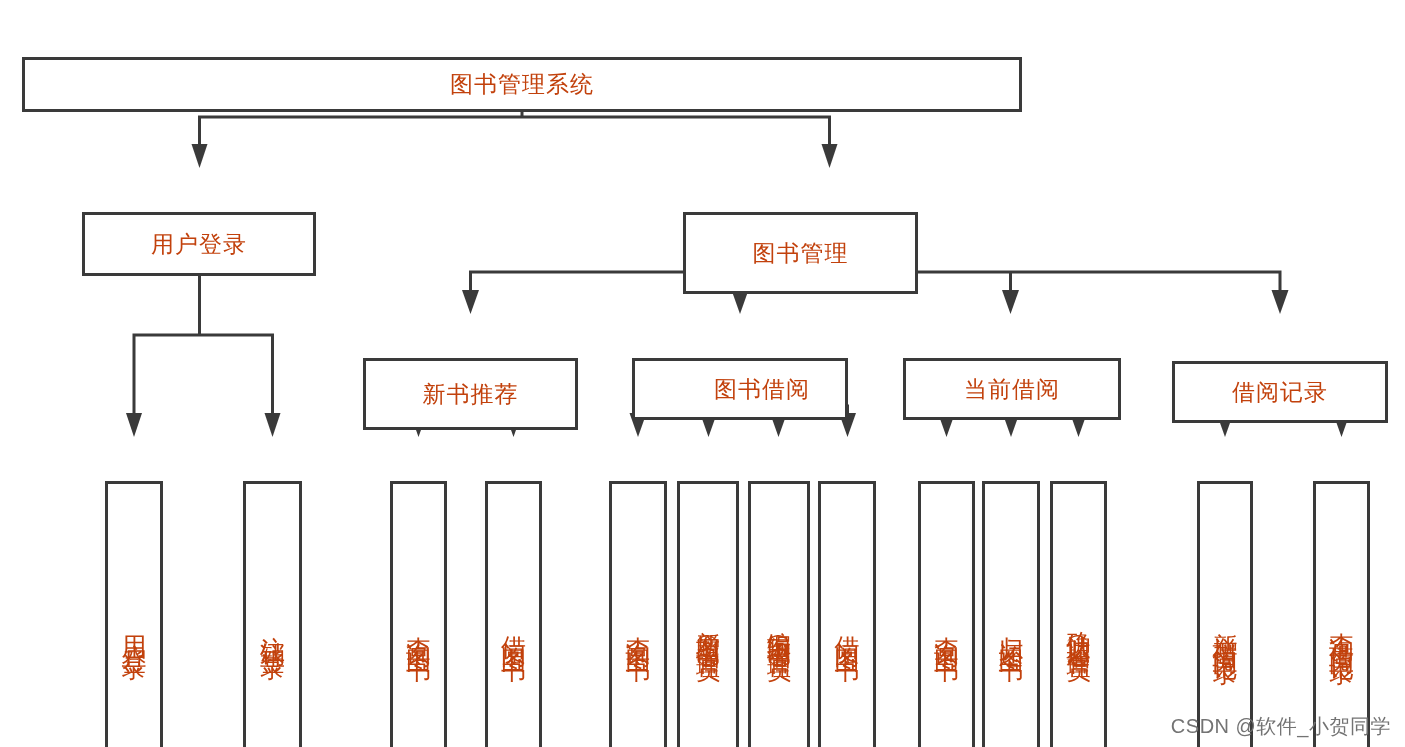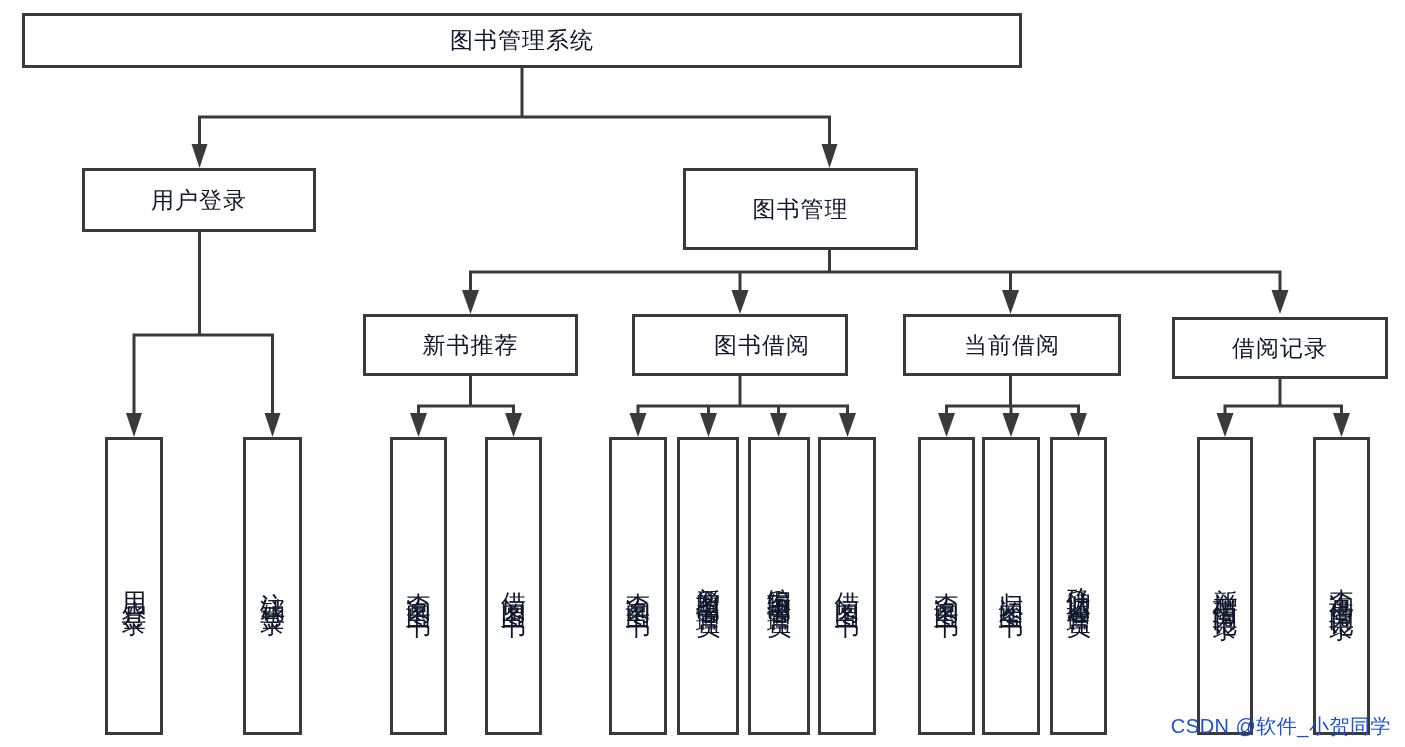--- a/index.html
+++ b/index.html
@@ -18,25 +18,26 @@
   #connectors {
     position: absolute;
     left: 0; top: 0;
     z-index: 0;
   }
   .node {
     position: absolute;
     box-sizing: border-box;
     background: #ffffff;
     border: 3px solid #3a3a3a;
-    color: #0f172a;
+    color: #c2410c;
     display: flex;
     align-items: center;
     justify-content: center;
     z-index: 1;
+    margin-top: 44px;
   }
   .h-node {
     font-size: 23px;
     letter-spacing: 1px;
     white-space: nowrap;
   }
   .v-node {
     writing-mode: vertical-rl;
     text-orientation: mixed;
     font-size: 25px;
@@ -48,21 +49,21 @@
     letter-spacing: 4px;
   }
   .v-node.mid {
     letter-spacing: 6px;
   }
   #watermark {
     position: absolute;
     right: 14px;
     bottom: 7px;
     font-size: 20px;
-    color: #1d4ed8;
+    color: #737373;
     letter-spacing: 0.5px;
     z-index: 10;
     white-space: nowrap;
   }
 </style>
 </head>
 <body>
 
 <div id="canvas">
 
@@ -104,21 +105,21 @@
       <polygon points="1216.5,413 1233.5,413 1225,437"></polygon>
       <polygon points="1333,413 1350,413 1341.5,437"></polygon>
     </g>
   </svg>
 
   <div class="node h-node" style="left:22px; top:13px; width:1000px; height:55px;">图书管理系统</div>
 
   <div class="node h-node" style="left:82px; top:168px; width:234px; height:64px;">用户登录</div>
   <div class="node h-node" style="left:683px; top:168px; width:235px; height:82px;">图书管理</div>
 
-  <div class="node h-node" style="left:363px; top:314px; width:215px; height:62px;">新书推荐</div>
+  <div class="node h-node" style="left:363px; top:314px; width:215px; height:72px;">新书推荐</div>
   <div class="node h-node" style="left:632px; top:314px; width:216px; height:62px;padding-left:44px;">图书借阅</div>
   <div class="node h-node" style="left:903px; top:314px; width:218px; height:62px;">当前借阅</div>
   <div class="node h-node" style="left:1172px; top:317px; width:216px; height:62px;text-align:right;">借阅记录</div>
 
   <div class="node v-node" style="left:105px; top:437px; width:58px; height:298px;">用户登录</div>
   <div class="node v-node" style="left:243px; top:437px; width:59px; height:298px;">注销登录</div>
 
   <div class="node v-node" style="left:390px; top:437px; width:57px; height:298px;">查询图书</div>
   <div class="node v-node" style="left:485px; top:437px; width:57px; height:298px;">借阅图书</div>
 

